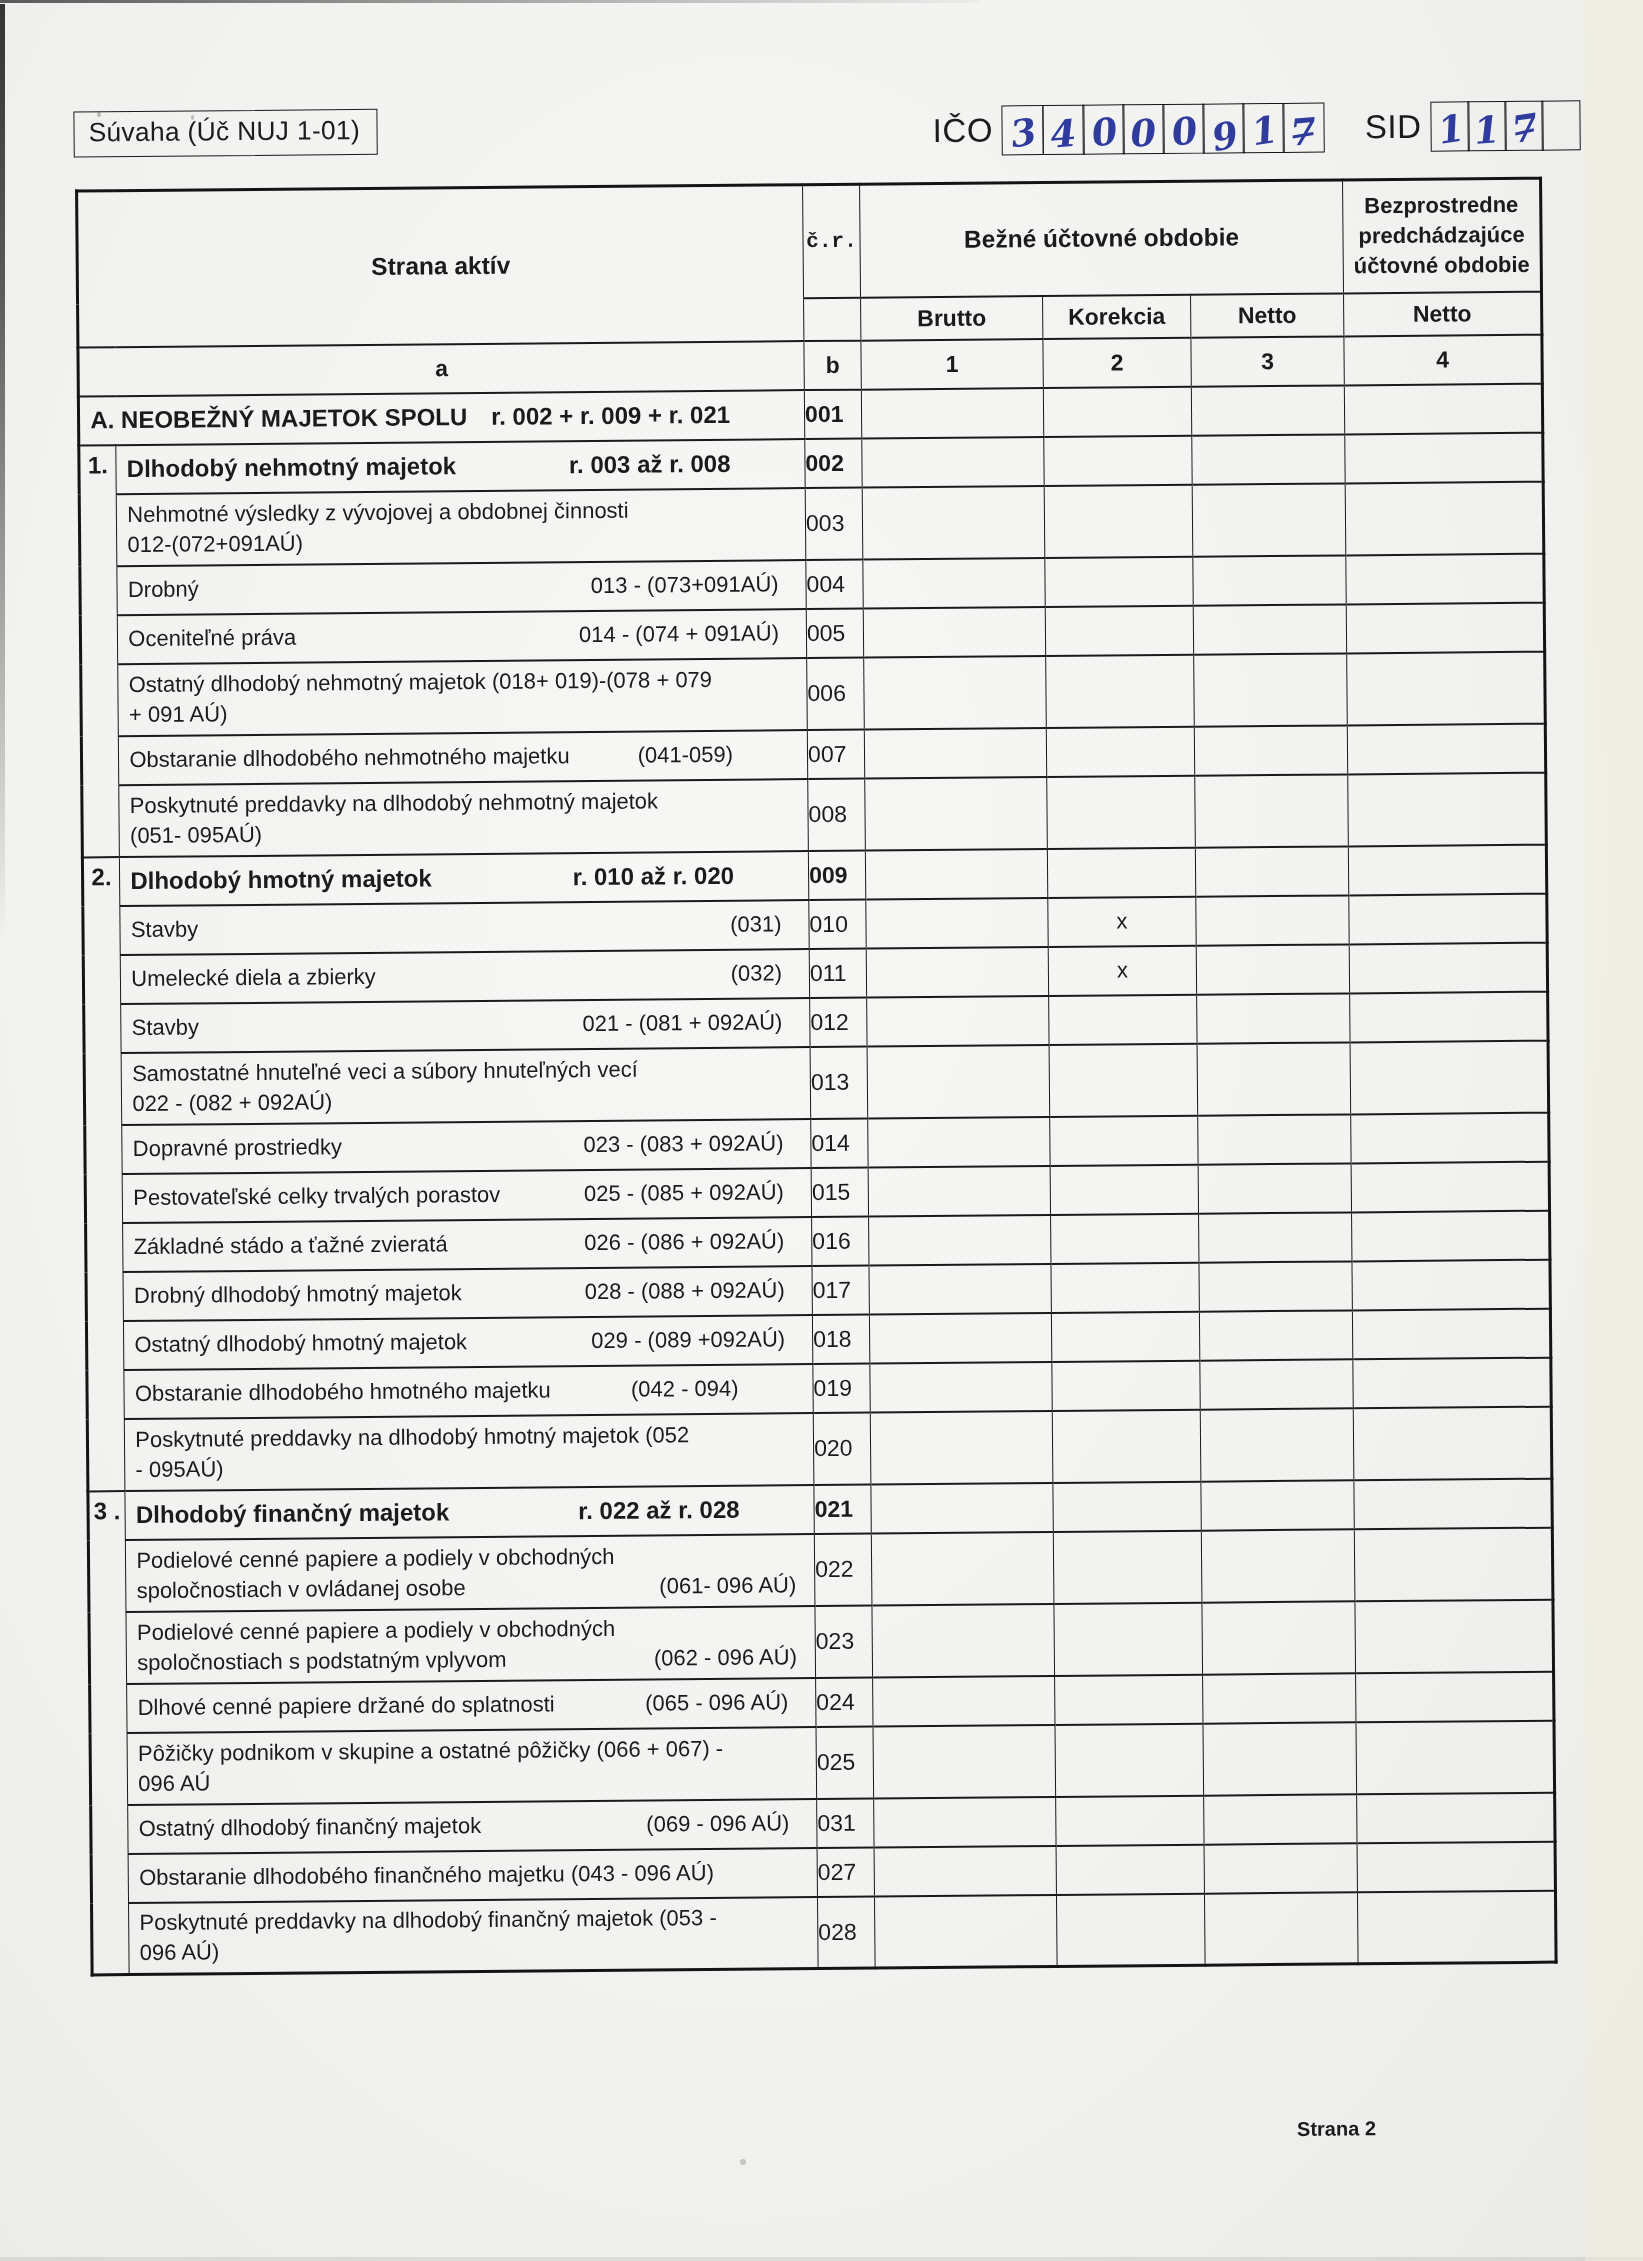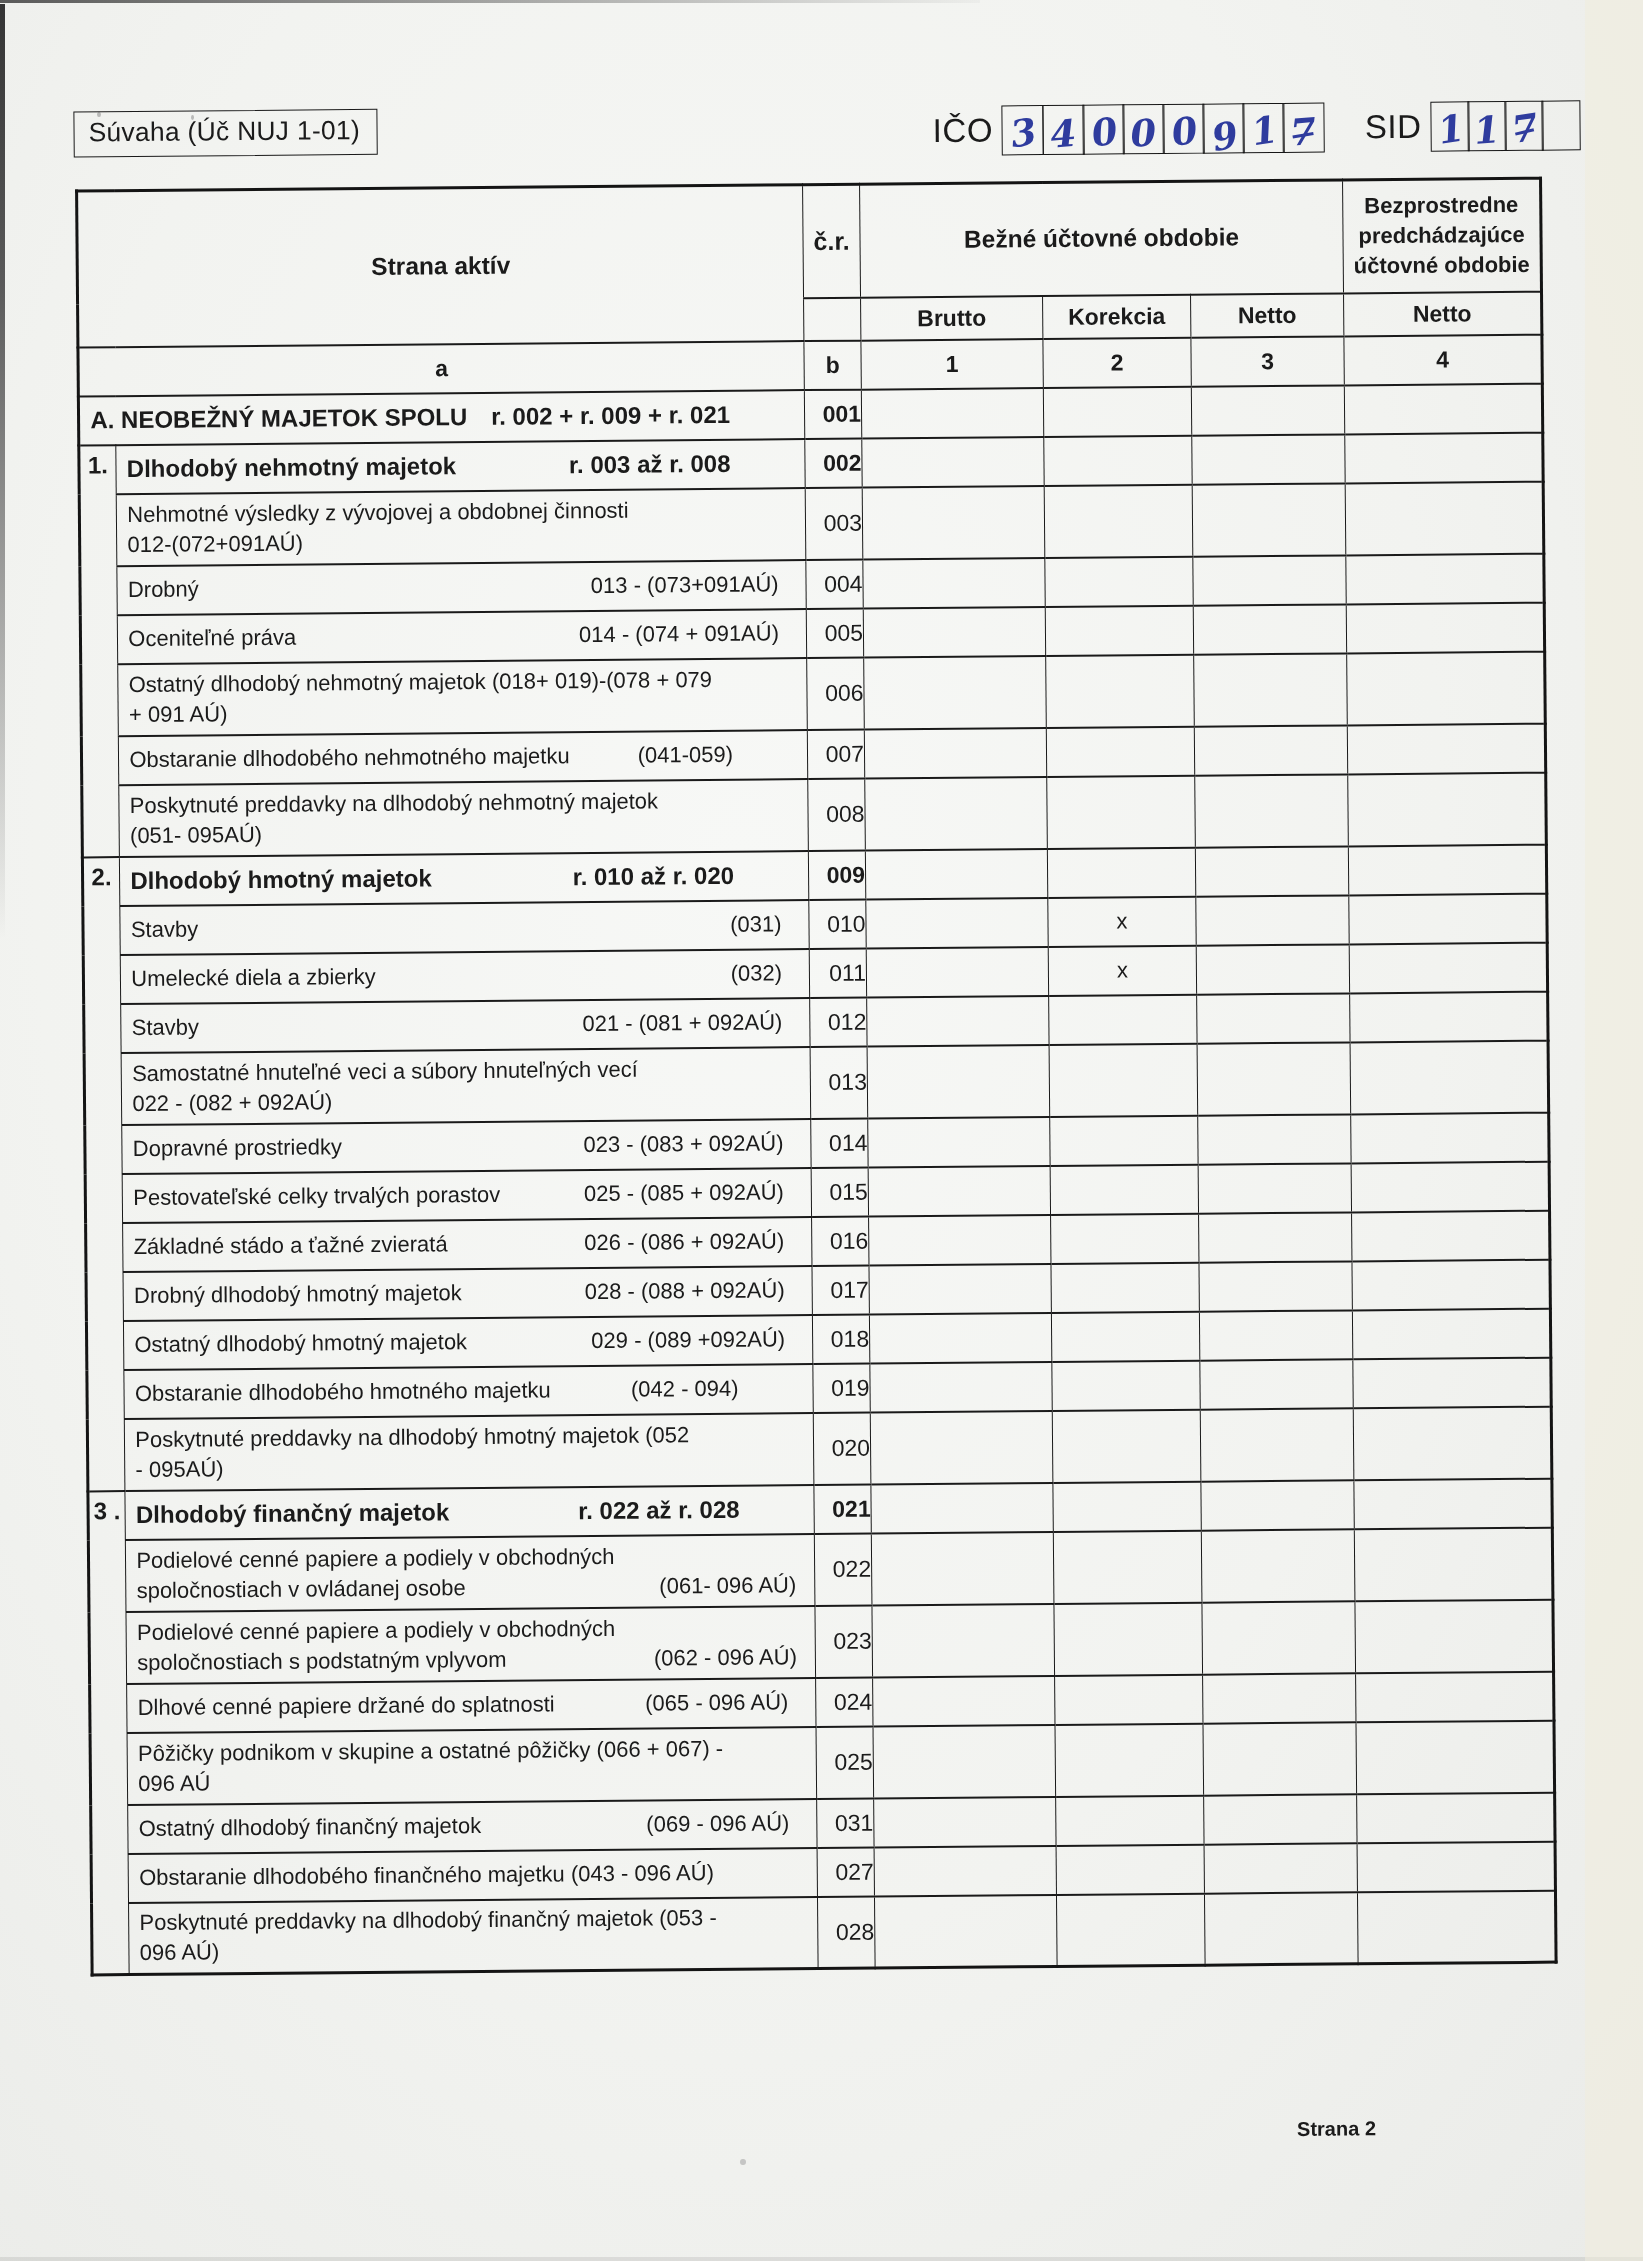--- a/index.html
+++ b/index.html
@@ -59,35 +59,35 @@
     border-top:2.6px solid #1a1a1a;border-bottom:2.6px solid #1a1a1a;
     vertical-align:middle;padding:0;
   }
   tr.h1{height:113px;}
   tr.h2{height:43px;}
   tr.letters{height:49px;}
   tr.r1{height:49px;}
   tr.r2{height:72px;}
   .ft th{font-weight:700;text-align:center;}
   .th-strana{font-size:24.5px;}
-  .th-cr{font-size:25px;}
+  .th-cr{font-size:21px;font-family:Liberation Mono, monospace;}
   .th-bezne{font-size:24.5px;}
   .th-bez{font-size:22px;line-height:30px;padding:0 7.7px;}
   tr.h2 th{font-size:23px;}
   tr.letters td{font-weight:700;font-size:23px;text-align:center;}
 
   td.lab{position:relative;padding-left:10.3px;padding-right:7.7px;font-size:22px;text-align:left;}
   td.lab .lt{white-space:pre-line;line-height:30px;display:inline-block;}
   tr.bold td.lab{font-size:24px;font-weight:700;}
   .fm{position:absolute;white-space:nowrap;}
   .fm.right{right:27px;top:50%;transform:translateY(-50%);}
   .fm.mid{right:74px;top:50%;transform:translateY(-50%);}
   .fm.corner{right:18px;bottom:6.4px;}
   td.secno{font-size:24px;font-weight:700;text-align:center;vertical-align:top;padding-top:5.2px;}
-  td.cr{font-size:23px;text-align:right;}
+  td.cr{font-size:23px;text-align:left;}
   tr.bold td.cr{font-weight:700;}
   td.dc{font-size:22px;text-align:center;}
 
   .page-num{position:absolute;left:1288px;top:2122px;font-size:20px;font-weight:700;}
 </style>
 </head>
 <body>
 
 <div class="edge-left"></div>
 <div class="edge-top"></div>

